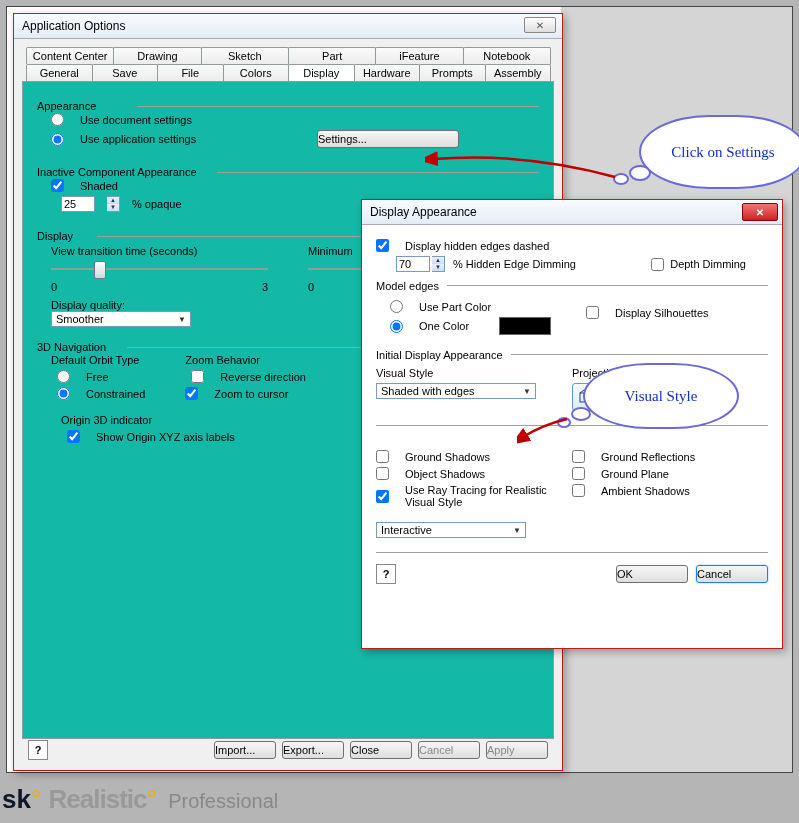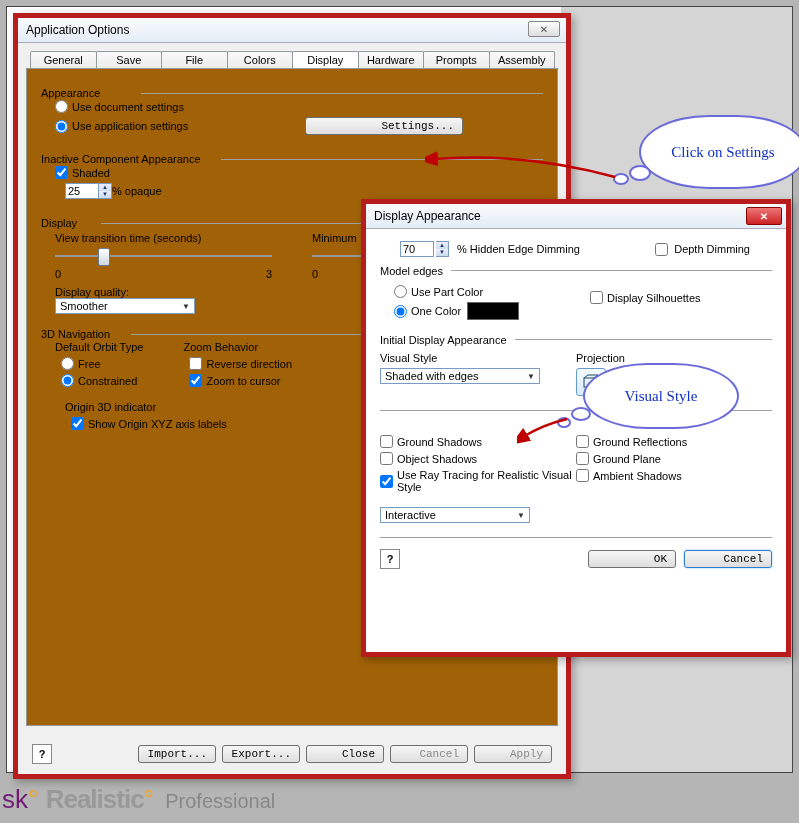--- a/index.html
+++ b/index.html
@@ -21,21 +21,21 @@
 .bg-gray {
   position: absolute;
   left: 554px; top: 0; right: 0; bottom: 0;
   background: #d5d5d5;
 }
 
 
 .dialog {
   position: absolute;
   background: #f0f0f0;
-  border: 5px solid #b91c1c;
+  border: 1px solid #b91c1c;
   box-shadow: 3px 3px 8px rgba(0,0,0,0.3);
 }
 .dialog.app-opts { left: 6px; top: 6px; width: 548px; height: 756px; }
 .dialog.disp-app { left: 354px; top: 192px; width: 420px; height: 448px; background:#fff;}
 .titlebar {
   height: 24px;
   background: linear-gradient(#f9fbfd, #e3ecf6);
   border-bottom: 1px solid #aab;
   display: flex;
   align-items: center;
@@ -73,44 +73,43 @@
   background: linear-gradient(#fafafa,#ececec);
   font-size: 11px;
   text-align:center;
   border-radius: 2px 2px 0 0;
   margin-right:-1px;
   flex:1;
 }
 .tab.active { background:#fff; position:relative; z-index:2; }
 .tabpage {
   border:1px solid #919b9c;
-  background:#a16207;
+  background:#14b8a6;
   margin:0 8px;
   padding:10px 14px;
   height:636px;
   position:relative;
 }
 
 
 .section-label { font-size:11px; color:#000; margin-top:8px; }
 .section-line { border-top:1px solid #a0a0a0; margin-left:100px; margin-top:-6px; margin-bottom:6px;}
 .section-line.w2 { margin-left:180px; }
-.row { margin: 4px 0 4px 14px; display:flex; align-items:center; gap:0; }
+.row { margin: 4px 0 4px 14px; display:flex; align-items:center; gap:12px; }
 input[type=radio],input[type=checkbox]{ margin:0 4px 0 0; vertical-align:middle;}
 label { font-size:11px; }
 
 .btn {
   border:1px solid #707070;
   background:linear-gradient(#f6f6f6,#dedede);
-  padding:2px 8px;
+  padding:2px 0;
   font-size:11px;
   border-radius:3px;
   min-width:60px;
-  text-align:right;
-  font-family:Liberation Mono, monospace;
+  text-align:left;
 }
 .btn.primary { border-color:#2e7cd1; box-shadow:0 0 2px #6bf; }
 .btn.disabled { color:#888; }
 .btn.wide { min-width:140px; }
 
 .spin {
   width:28px; border:1px solid #7a9ac0; padding:1px 2px; font-size:11px;
 }
 .spinbtns {
   display:inline-flex; flex-direction:column; border:1px solid #7a9ac0; border-left:none;
@@ -174,21 +173,21 @@
 .bottom-bar {
   position:absolute; left:14px; bottom:10px; right:14px;
   display:flex; gap:6px; align-items:center;
 }
 
 .brand {
   position:absolute; left:2px; bottom:8px;
   font-size:26px; color:#b0b0b0;
   font-family:Arial,sans-serif;
 }
-.brand .sk { color:#701a75; font-weight:normal; }
+.brand .sk { color:#0f172a; font-weight:bold; }
 .brand .inv { color:#999; font-weight:bold; letter-spacing:-1px;}
 .brand .dot { color:#f5a623; }
 .brand .pro { color:#888; font-size:20px; font-weight:normal; margin-left:4px;}
 
 
 .da-body { padding:10px 14px; font-size:11px; }
 .da-line { border-top:1px solid #a0a0a0; height:1px; }
 .grid2 { display:flex; }
 .grid2 > div { flex:1; }
 </style>
@@ -197,20 +196,28 @@
 
 <div class="outer">
   <div class="bg-gray"></div>
 
   <div class="dialog app-opts">
     <div class="titlebar">
       <span>Application Options</span>
       <div class="close-plain">✕</div>
     </div>
     <div class="tabs-area">
+      <div class="tabs-row" id="tabs-row1">
+          <div class="tab">Content Center</div>
+          <div class="tab">Drawing</div>
+          <div class="tab">Sketch</div>
+          <div class="tab">Part</div>
+          <div class="tab">iFeature</div>
+          <div class="tab">Notebook</div>
+        </div>
       <div class="tabs-row" id="tabs-row2">
           <div class="tab">General</div>
           <div class="tab">Save</div>
           <div class="tab">File</div>
           <div class="tab">Colors</div>
           <div class="tab active">Display</div>
           <div class="tab">Hardware</div>
           <div class="tab">Prompts</div>
           <div class="tab">Assembly</div>
         </div>
@@ -291,21 +298,21 @@
               <input type="radio" checked="" style="">
               <label>Constrained</label>
             </div>
         </div>
         <div>
           <div>Zoom Behavior</div>
           <div class="row" style="margin-left:6px">
               <input type="checkbox" style="">
               <label>Reverse direction</label>
             </div>
-          <div class="row" style="margin-left:6px">
+          <div class="row" style="margin-left:0">
               <input type="checkbox" checked="" style="">
               <label>Zoom to cursor</label>
             </div>
         </div>
       </div>
       <div style="margin:10px 24px">
         <div>Origin 3D indicator</div>
         <div class="row" style="margin-left:6px">
             <input type="checkbox" checked="" style="">
             <label>Show Origin XYZ axis labels</label>
@@ -324,20 +331,24 @@
       <div class="btn disabled">Apply</div>
     </div>
   </div>
 
   <div class="dialog disp-app">
     <div class="titlebar">
       <span>Display Appearance</span>
       <div class="close-x">✕</div>
     </div>
     <div class="da-body">
+      <div class="row" style="margin-left:0">
+          <input type="checkbox" checked="" style="">
+          <label>Display hidden edges dashed</label>
+        </div>
       <div style="display:flex; align-items:center; margin:2px 0 6px 20px; gap:2px">
         <input class="spin" value="70" style="">
         <span class="spinbtns">
             <span>▲</span>
             <span>▼</span>
           </span>
         <label style="margin-left:6px">% Hidden Edge Dimming</label>
         <span style="flex:1"></span>
         <input type="checkbox" style="">
           <label>Depth Dimming</label>

